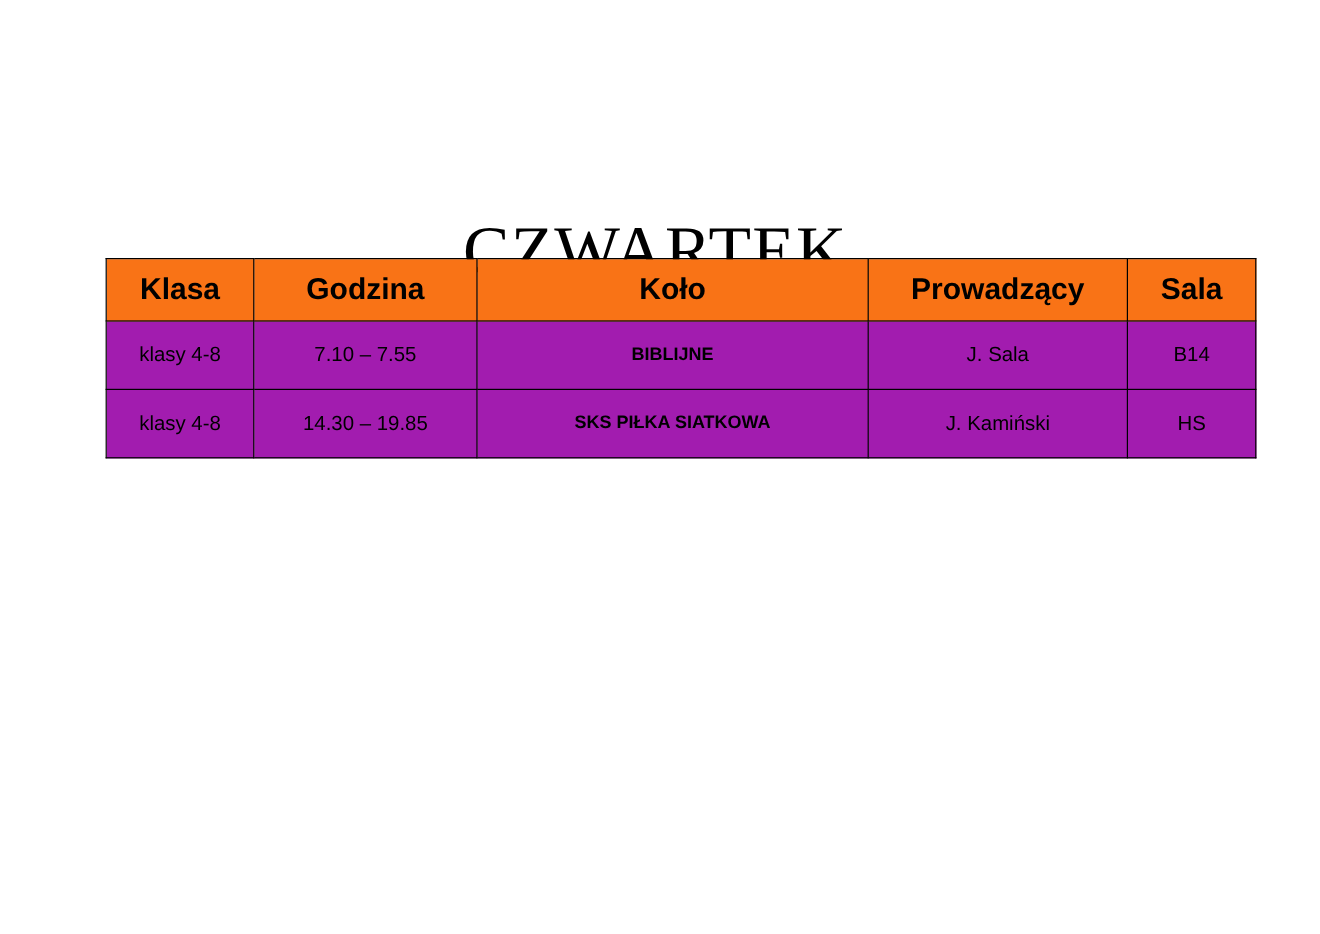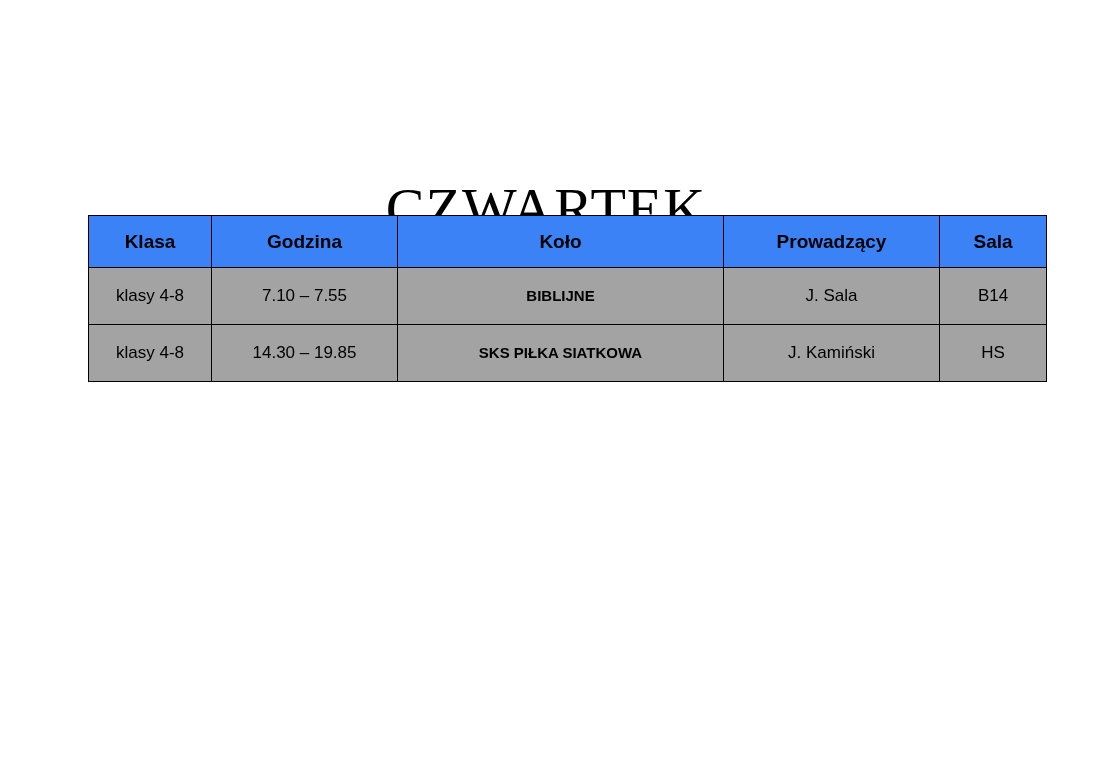--- a/index.html
+++ b/index.html
@@ -48,28 +48,28 @@
 
   .schedule-table td,
   .schedule-table th {
     border: 1px solid #000000;
     padding: 0;
     vertical-align: middle;
     text-align: center;
   }
 
   .schedule-table thead th {
-    background: #3b82f6;
-    font-size: 19px;
+    background: #f97316;
+    font-size: 25px;
     font-weight: bold;
     height: 51px;
   }
 
   .schedule-table tbody td {
-    background: #a3a3a3;
+    background: #a21caf;
     font-size: 17px;
     height: 48px;
     font-weight: normal;
   }
 
   .schedule-table tbody td.col-kolo {
     font-weight: bold;
     font-size: 15px;
     line-height: 1.25;
     padding: 4px 6px;

